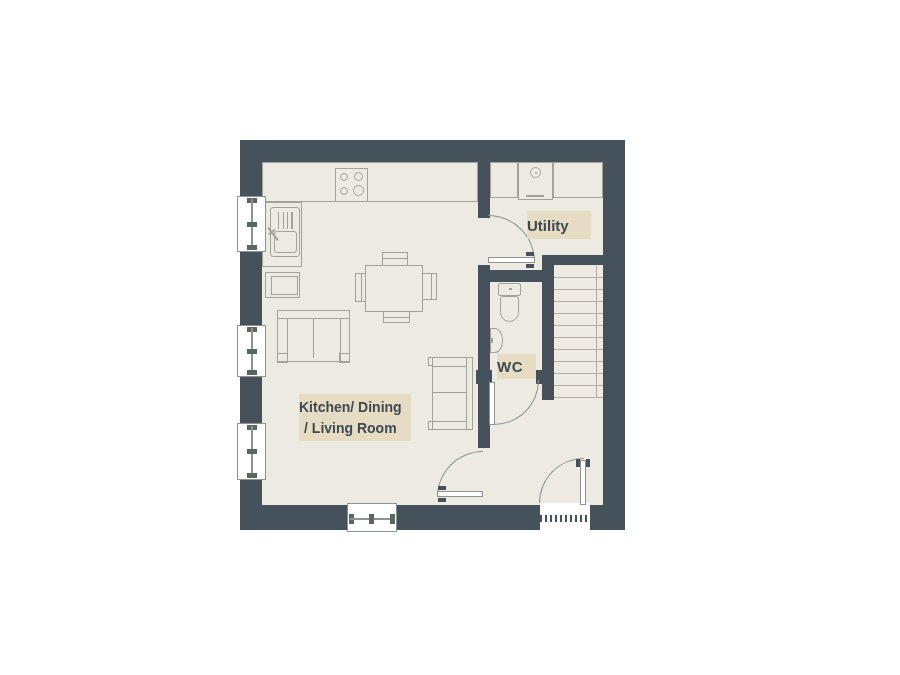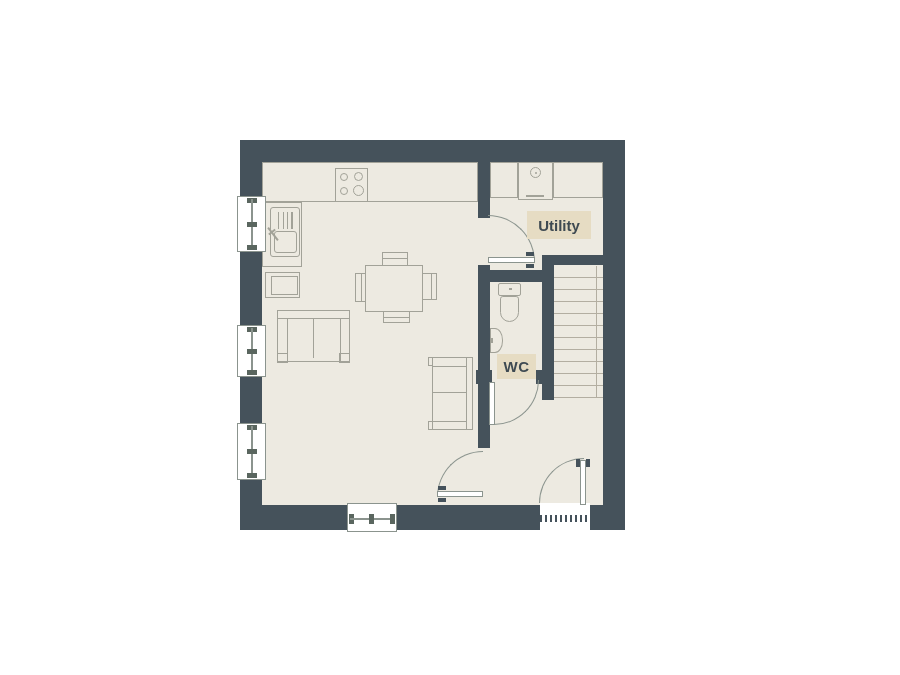--- a/index.html
+++ b/index.html
@@ -15,21 +15,21 @@
   .fo{border:1.2px solid var(--furniture-line);}      
   .fline{background:var(--furniture-line);}
   .dline{border-color:var(--door-line);}
   .leaf{background:#fff;border:1px solid var(--door-line);}
   .leafend{background:var(--wall);}
   .arc{border:0 solid var(--door-line);}
   .win{background:#fff;border:1px solid var(--door-line);}
   .sashblock{background:var(--sash);}
   .sashline{background:var(--door-line);}
   .tag{background:var(--label-bg);color:var(--label-text);font-weight:700;
-       display:flex;align-items:center;justify-content:center;text-align:center;}
+       display:flex;align-items:center;justify-content:flex-start;text-align:center;}
   .treads{background:repeating-linear-gradient(to bottom,transparent 0 11px,var(--stair-line) 11px 12px);}
   .threshold{background:repeating-linear-gradient(to right,var(--wall) 0 2px,transparent 2px 5px);}
   .circ{border:1.2px solid var(--furniture-line);border-radius:50%;}
   .drain{background:repeating-linear-gradient(to right,var(--furniture-line) 0 1px,transparent 1px 4.5px);}
 </style>
 </head>
 <body>
 
 <div class="stage">
 
@@ -144,20 +144,26 @@
   <div class="abs leafend" style="left:438px;top:486px;width:8px;height:4px;"></div>
   <div class="abs leafend" style="left:438px;top:498px;width:8px;height:4px;"></div>
 
   <div class="abs" style="left:540px;top:503px;width:50px;height:27px;background:#fff;"></div>
   <div class="abs threshold" style="left:540px;top:515px;width:50px;height:7px;"></div>
   <div class="abs arc dline" style="left:539px;top:458px;width:45px;height:45px;border-top-width:1.2px;border-left-width:1.2px;border-top-left-radius:100%;"></div>
   <div class="abs leaf" style="left:580px;top:460px;width:6px;height:45px;"></div>
   <div class="abs leafend" style="left:576px;top:459px;width:4px;height:8px;"></div>
   <div class="abs leafend" style="left:586px;top:459px;width:4px;height:8px;"></div>
 
+  <div class="abs tag" style="left:299px;top:394px;width:112px;height:47px;font-size:14px;line-height:1.45;">
+    <div>
+      <span>Kitchen/ Dining</span><br>
+      <span>/ Living Room</span>
+    </div>
+  </div>
   <div class="abs tag" style="left:527px;top:211px;width:64px;height:28px;font-size:15px;">
     <span>Utility</span>
   </div>
   <div class="abs tag" style="left:497px;top:354px;width:39px;height:25px;font-size:15px;letter-spacing:0.5px;">
     <span>WC</span>
   </div>
 
 </div>
 
 </body></html>

